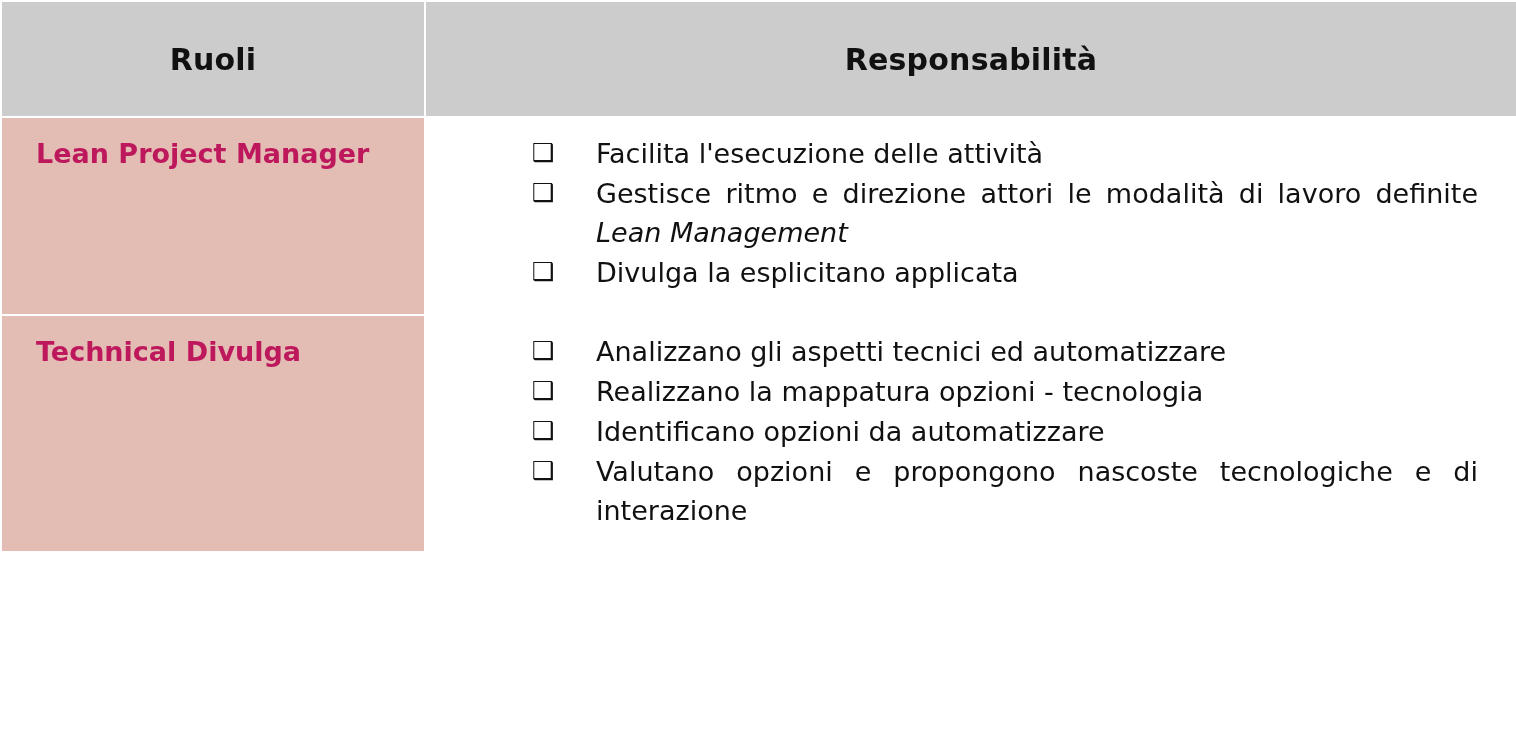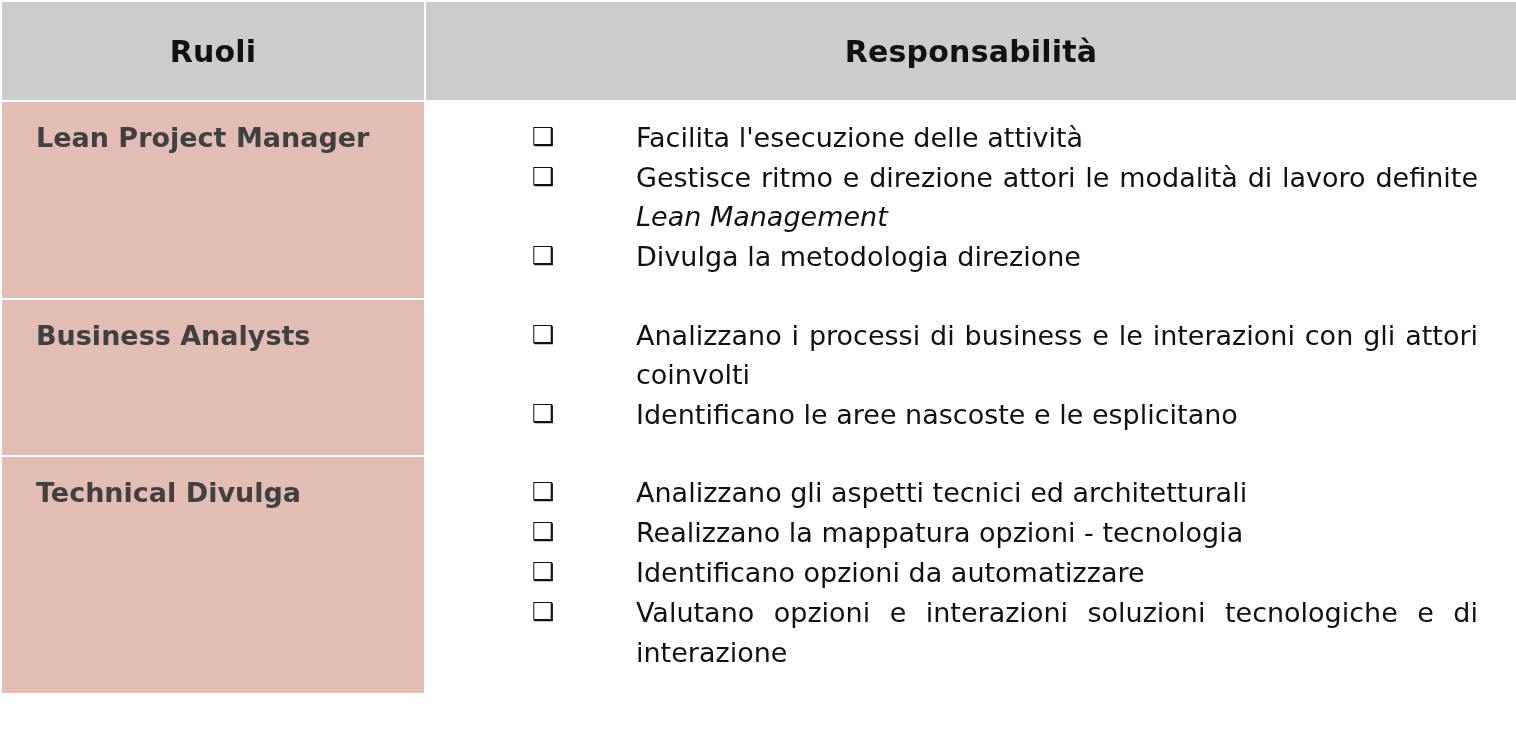--- a/index.html
+++ b/index.html
@@ -22,39 +22,39 @@
     width: 1516px;
     border-collapse: collapse;
     table-layout: fixed;
   }
   table.roles-table col.col-role { width: 424px; }
   table.roles-table col.col-resp { width: 1092px; }
 
   th, td {
     border: 2px solid #ffffff;
     vertical-align: top;
-    padding: 8px;
+    padding: 16px;
   }
   thead th {
     background: #cccccc;
     text-align: center;
     font-weight: bold;
     font-size: 30px;
     letter-spacing: 0.2px;
     height: 82px;
     vertical-align: middle;
     color: #111111;
   }
   tbody td.role-cell {
     background: #e3bdb4;
     font-weight: bold;
     font-size: 27px;
     line-height: 1.32;
     padding: 18px 0 18px 34px;
-    color: #404040;
+    color: #be185d;
   }
   tbody td.resp-cell {
     background: #ffffff;
     padding: 16px 38px 20px 0;
   }
   ul.resp-list {
     list-style: none;
     margin: 0;
     padding: 0 0 0 98px;
   }
@@ -74,21 +74,20 @@
     font-size: 25px;
     line-height: 1.45;
     color: #111111;
   }
   ul.resp-list li .text em {
     font-style: italic;
   }
   
   ul.resp-list li .text {
     display: block;
-    margin-left: 40px;
   }
   tr.row-lpm td { border-top-color: #ffffff; }
 </style>
 </head>
 <body>
 
 <div class="table-wrap">
   <table class="roles-table">
     <colgroup>
       <col class="col-role">
@@ -108,58 +107,43 @@
             <li>
               <span class="bullet-icon">❑</span>
               <span class="text">Facilita l'esecuzione delle attività</span>
             </li>
             <li>
               <span class="bullet-icon">❑</span>
               <span class="text"><span>Gestisce ritmo e direzione attori le modalità di lavoro definite </span><em>Lean Management</em></span>
             </li>
             <li>
               <span class="bullet-icon">❑</span>
-              <span class="text">Divulga la metodologia direzione</span>
-            </li>
-          </ul>
-        </td>
-      </tr>
-      <tr>
-        <td class="role-cell">Business Analysts</td>
-        <td class="resp-cell">
-          <ul class="resp-list">
-            <li>
-              <span class="bullet-icon">❑</span>
-              <span class="text">Analizzano i processi di business e le interazioni con gli attori coinvolti</span>
-            </li>
-            <li>
-              <span class="bullet-icon">❑</span>
-              <span class="text">Identificano le aree nascoste e le esplicitano</span>
+              <span class="text">Divulga la esplicitano applicata</span>
             </li>
           </ul>
         </td>
       </tr>
       <tr>
         <td class="role-cell">Technical Divulga</td>
         <td class="resp-cell">
           <ul class="resp-list">
             <li>
               <span class="bullet-icon">❑</span>
-              <span class="text">Analizzano gli aspetti tecnici ed architetturali</span>
+              <span class="text">Analizzano gli aspetti tecnici ed automatizzare</span>
             </li>
             <li>
               <span class="bullet-icon">❑</span>
               <span class="text">Realizzano la mappatura opzioni - tecnologia</span>
             </li>
             <li>
               <span class="bullet-icon">❑</span>
               <span class="text">Identificano opzioni da automatizzare</span>
             </li>
             <li>
               <span class="bullet-icon">❑</span>
-              <span class="text">Valutano opzioni e interazioni soluzioni tecnologiche e di interazione</span>
+              <span class="text">Valutano opzioni e propongono nascoste tecnologiche e di interazione</span>
             </li>
           </ul>
         </td>
       </tr>
     </tbody>
   </table>
 </div>
 
 </body></html>

